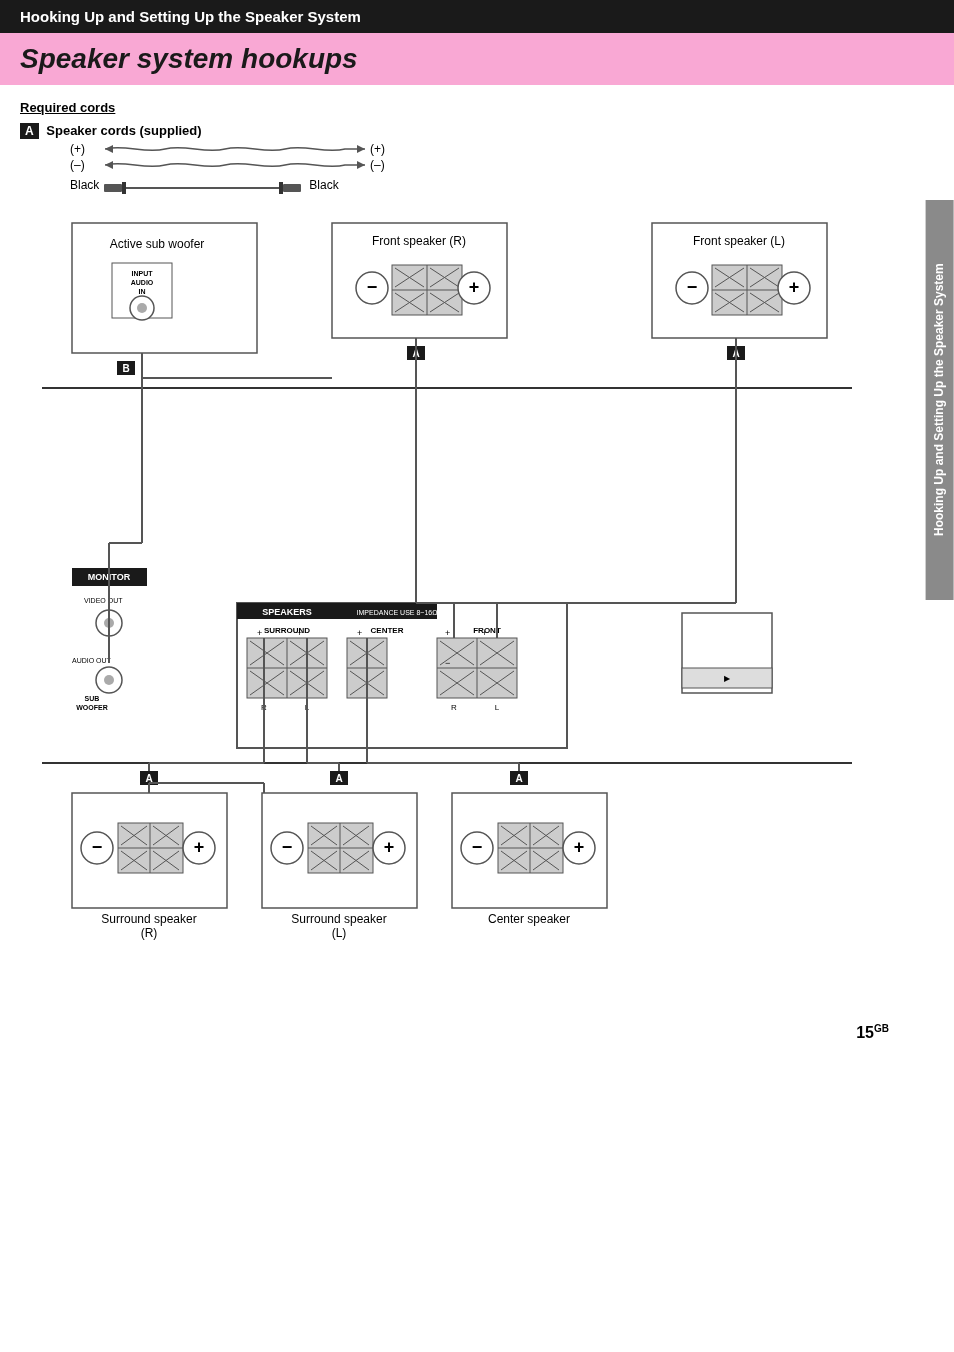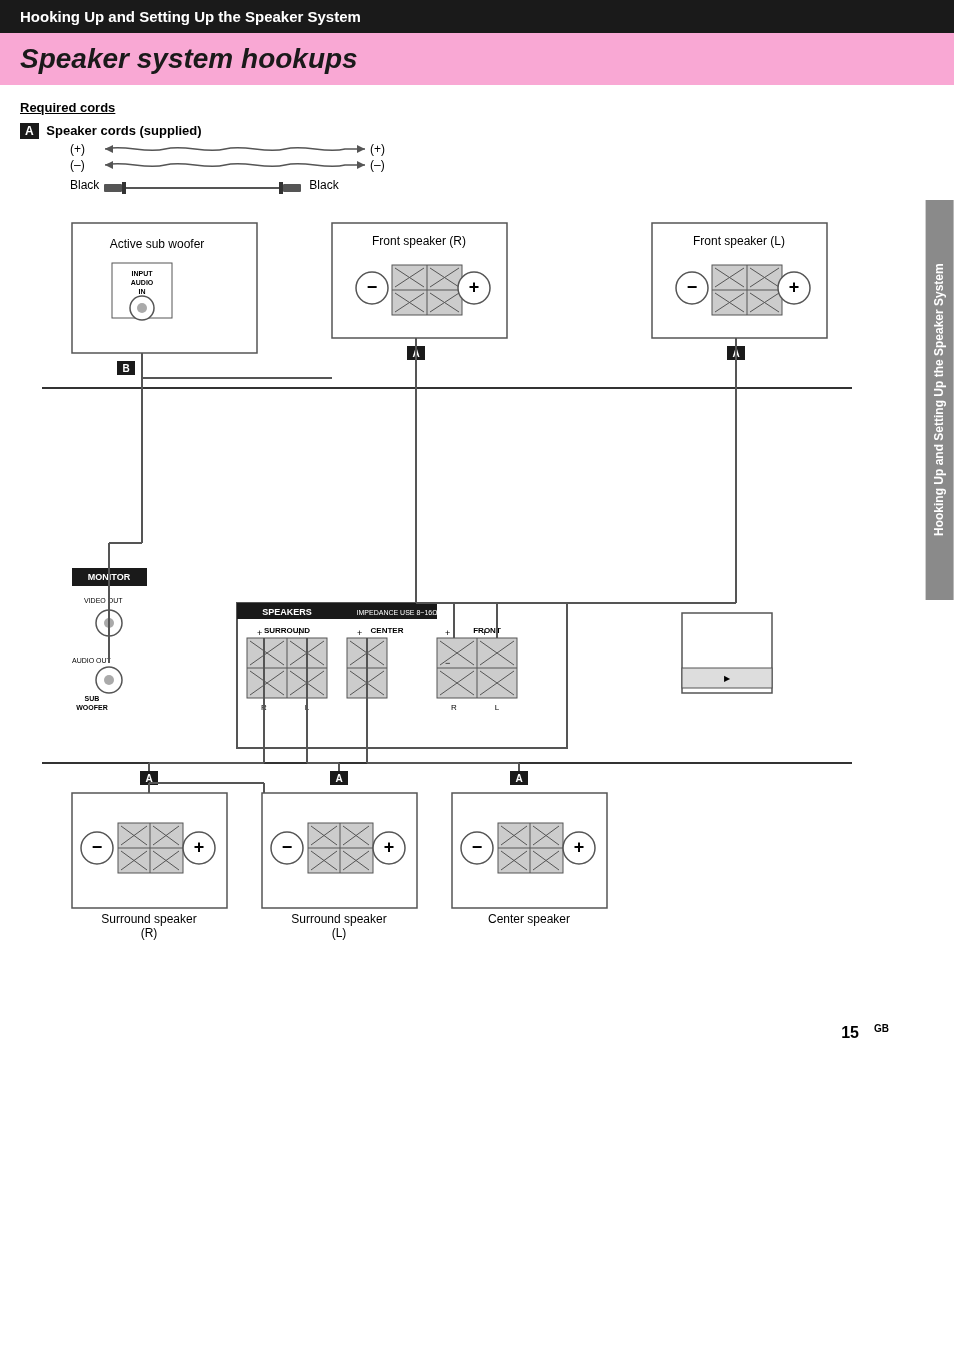--- a/index.html
+++ b/index.html
@@ -105,21 +105,20 @@
 
     .page-num {
       position: absolute;
       bottom: 15px;
       right: 65px;
       font-size: 16px;
       font-weight: bold;
     }
     .page-num sup {
       font-size: 10px;
-      margin-left: 15px;
     }
   </style>
 </head>
 <body>
 
 <div class="top-header">
   <span>Hooking Up and Setting Up the Speaker System</span>
 </div>
 
 <div class="title-bar">

